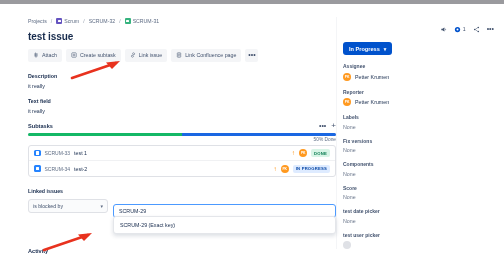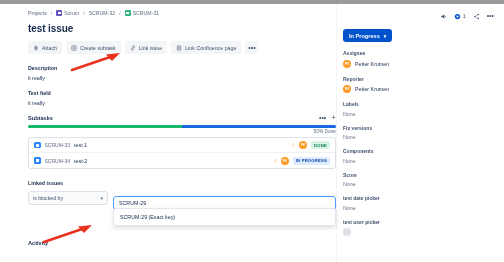--- a/index.html
+++ b/index.html
@@ -5,21 +5,21 @@
   * { box-sizing: border-box; margin: 0; padding: 0; }
   html, body {
     width: 504px; height: 262px;
     background: #ffffff;
     font-family: "Liberation Sans", sans-serif;
     color: #172b4d;
     overflow: hidden;
   }
   .topbar { height: 4px; background: #9a9a9e; width: 100%; }
 
-  .page { display: flex; width: 504px; height: 258px; }
+  .page { display: flex; width: 504px; height: 258px; align-items: center; }
 
   
   .main { width: 336px; padding: 6px 0 0 28px; position: relative; }
 
   .breadcrumb {
     display: flex; align-items: center; gap: 3px;
     font-size: 5.2px; color: #5e6c84; margin-bottom: 7px;
   }
   .breadcrumb .crumb { color: #5e6c84; }
   .breadcrumb .sep { color: #97a0af; margin: 0 1px; }

